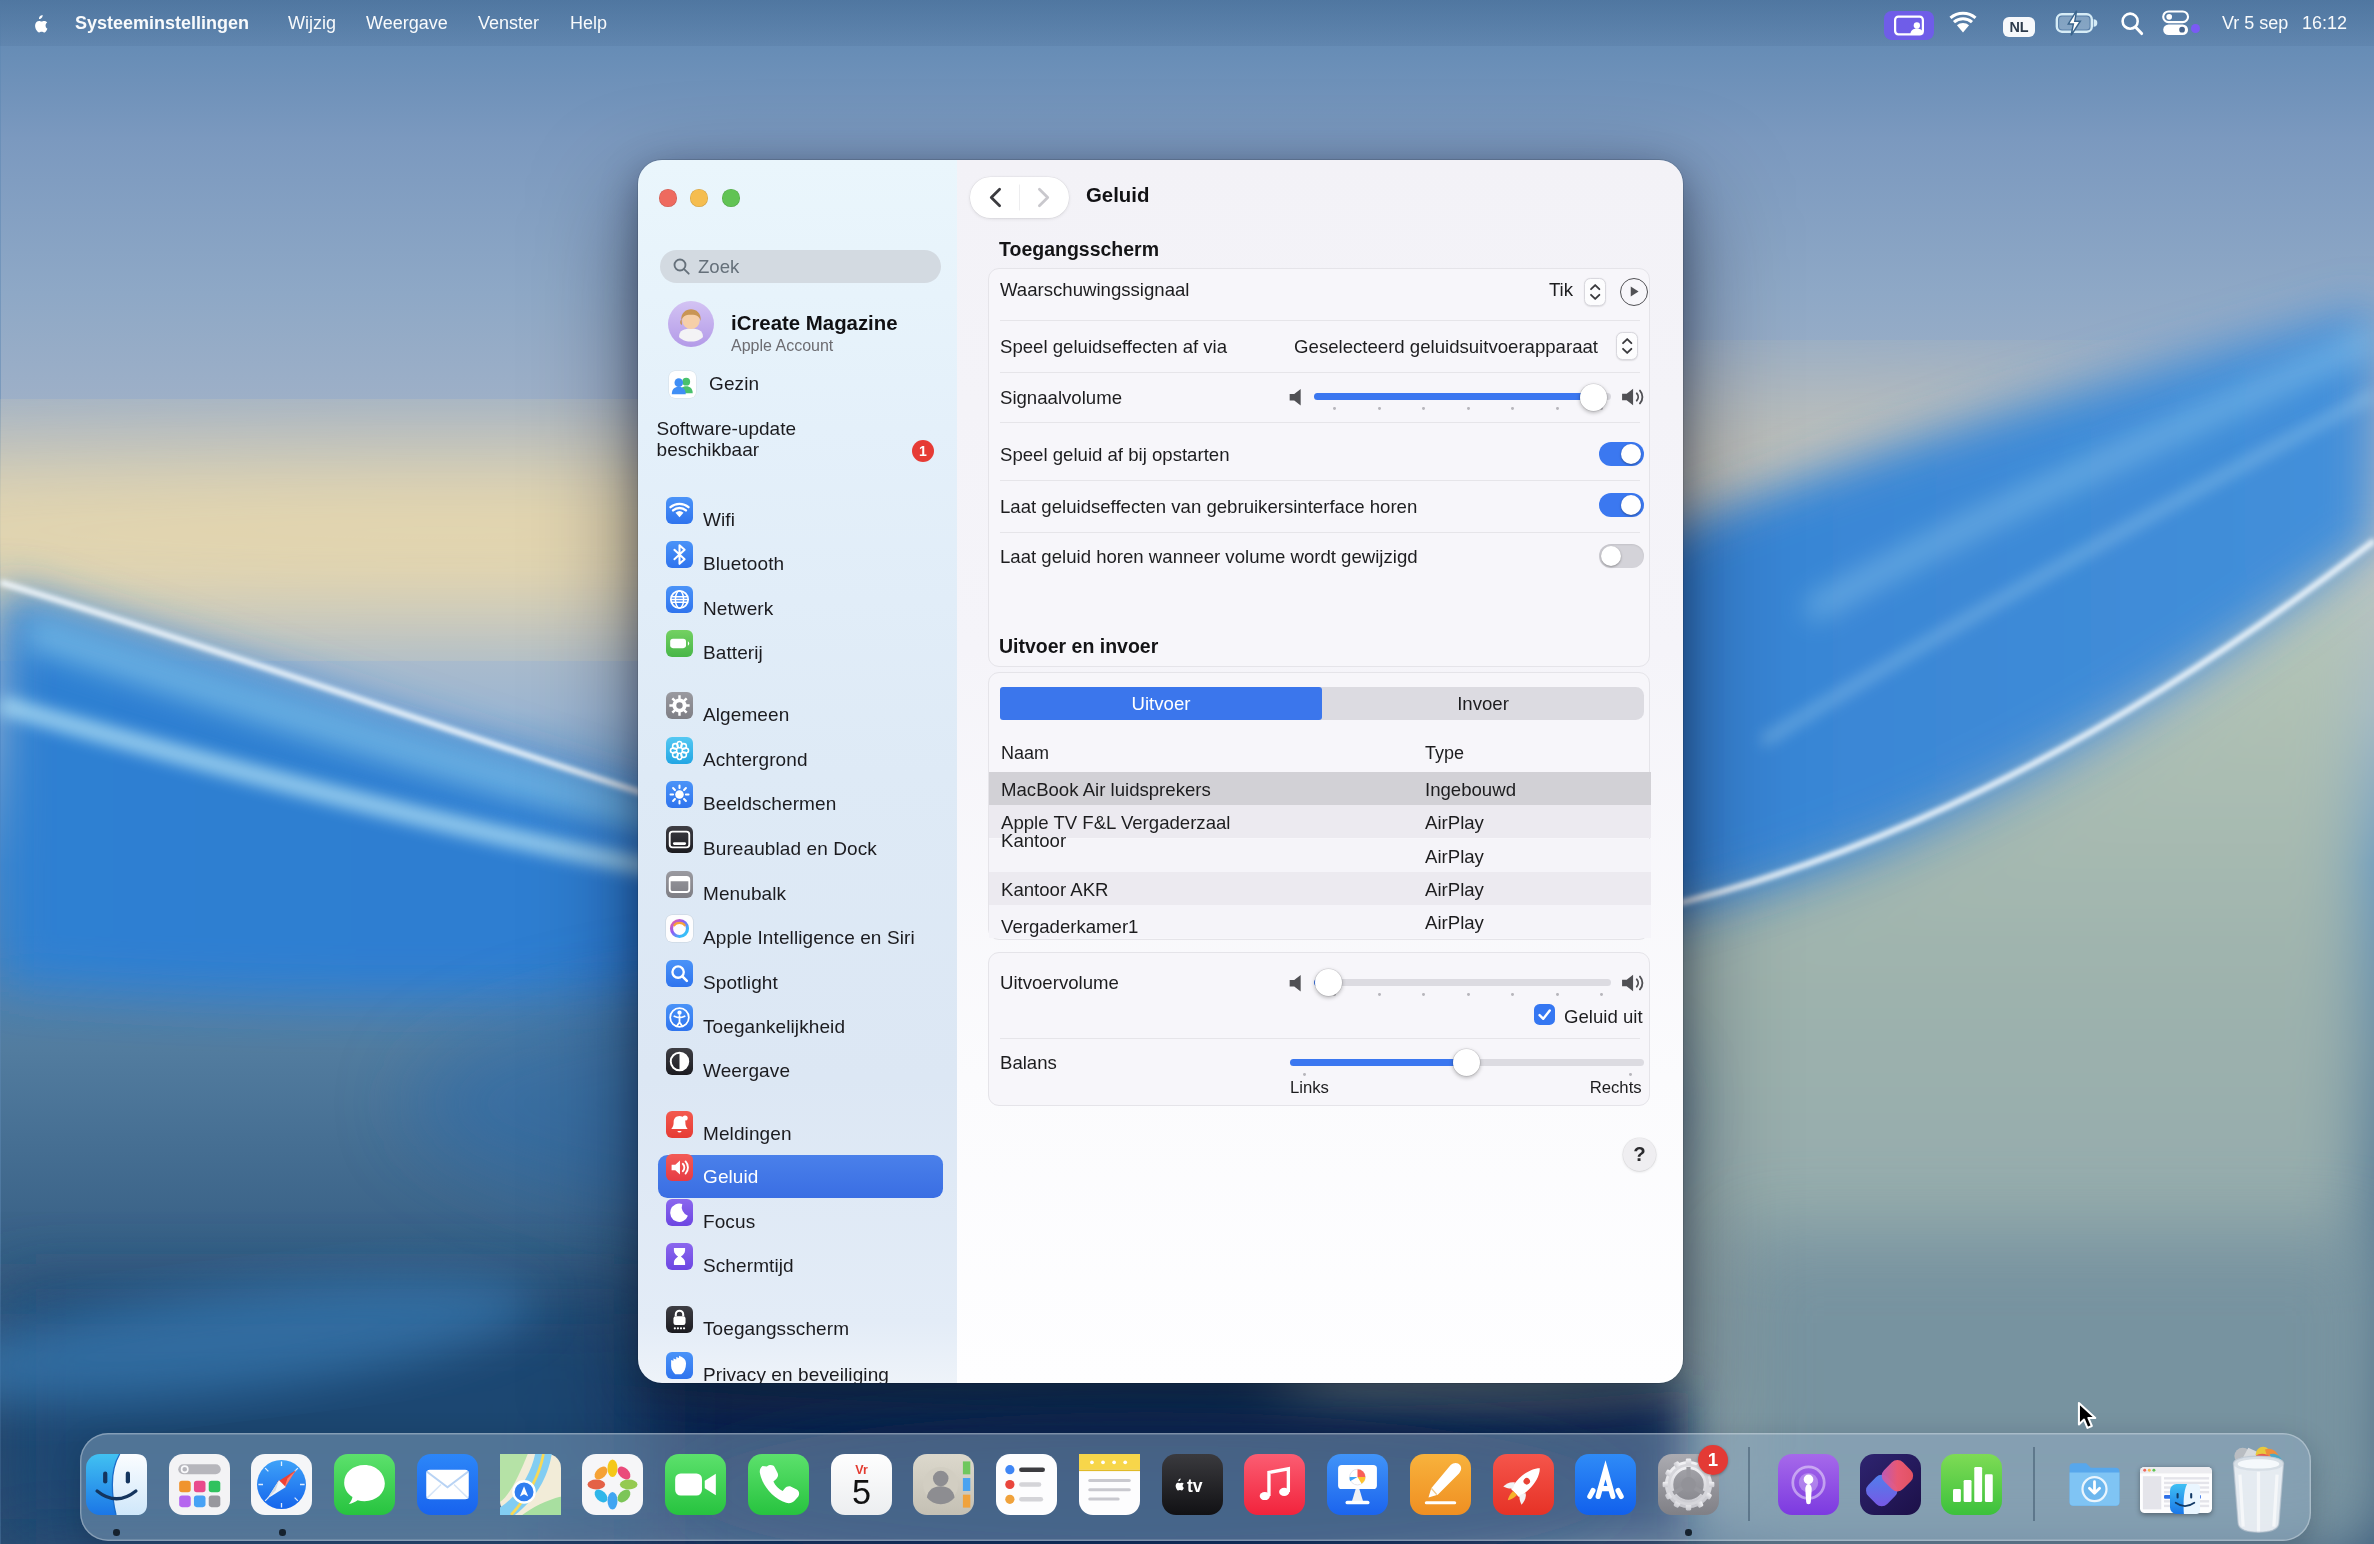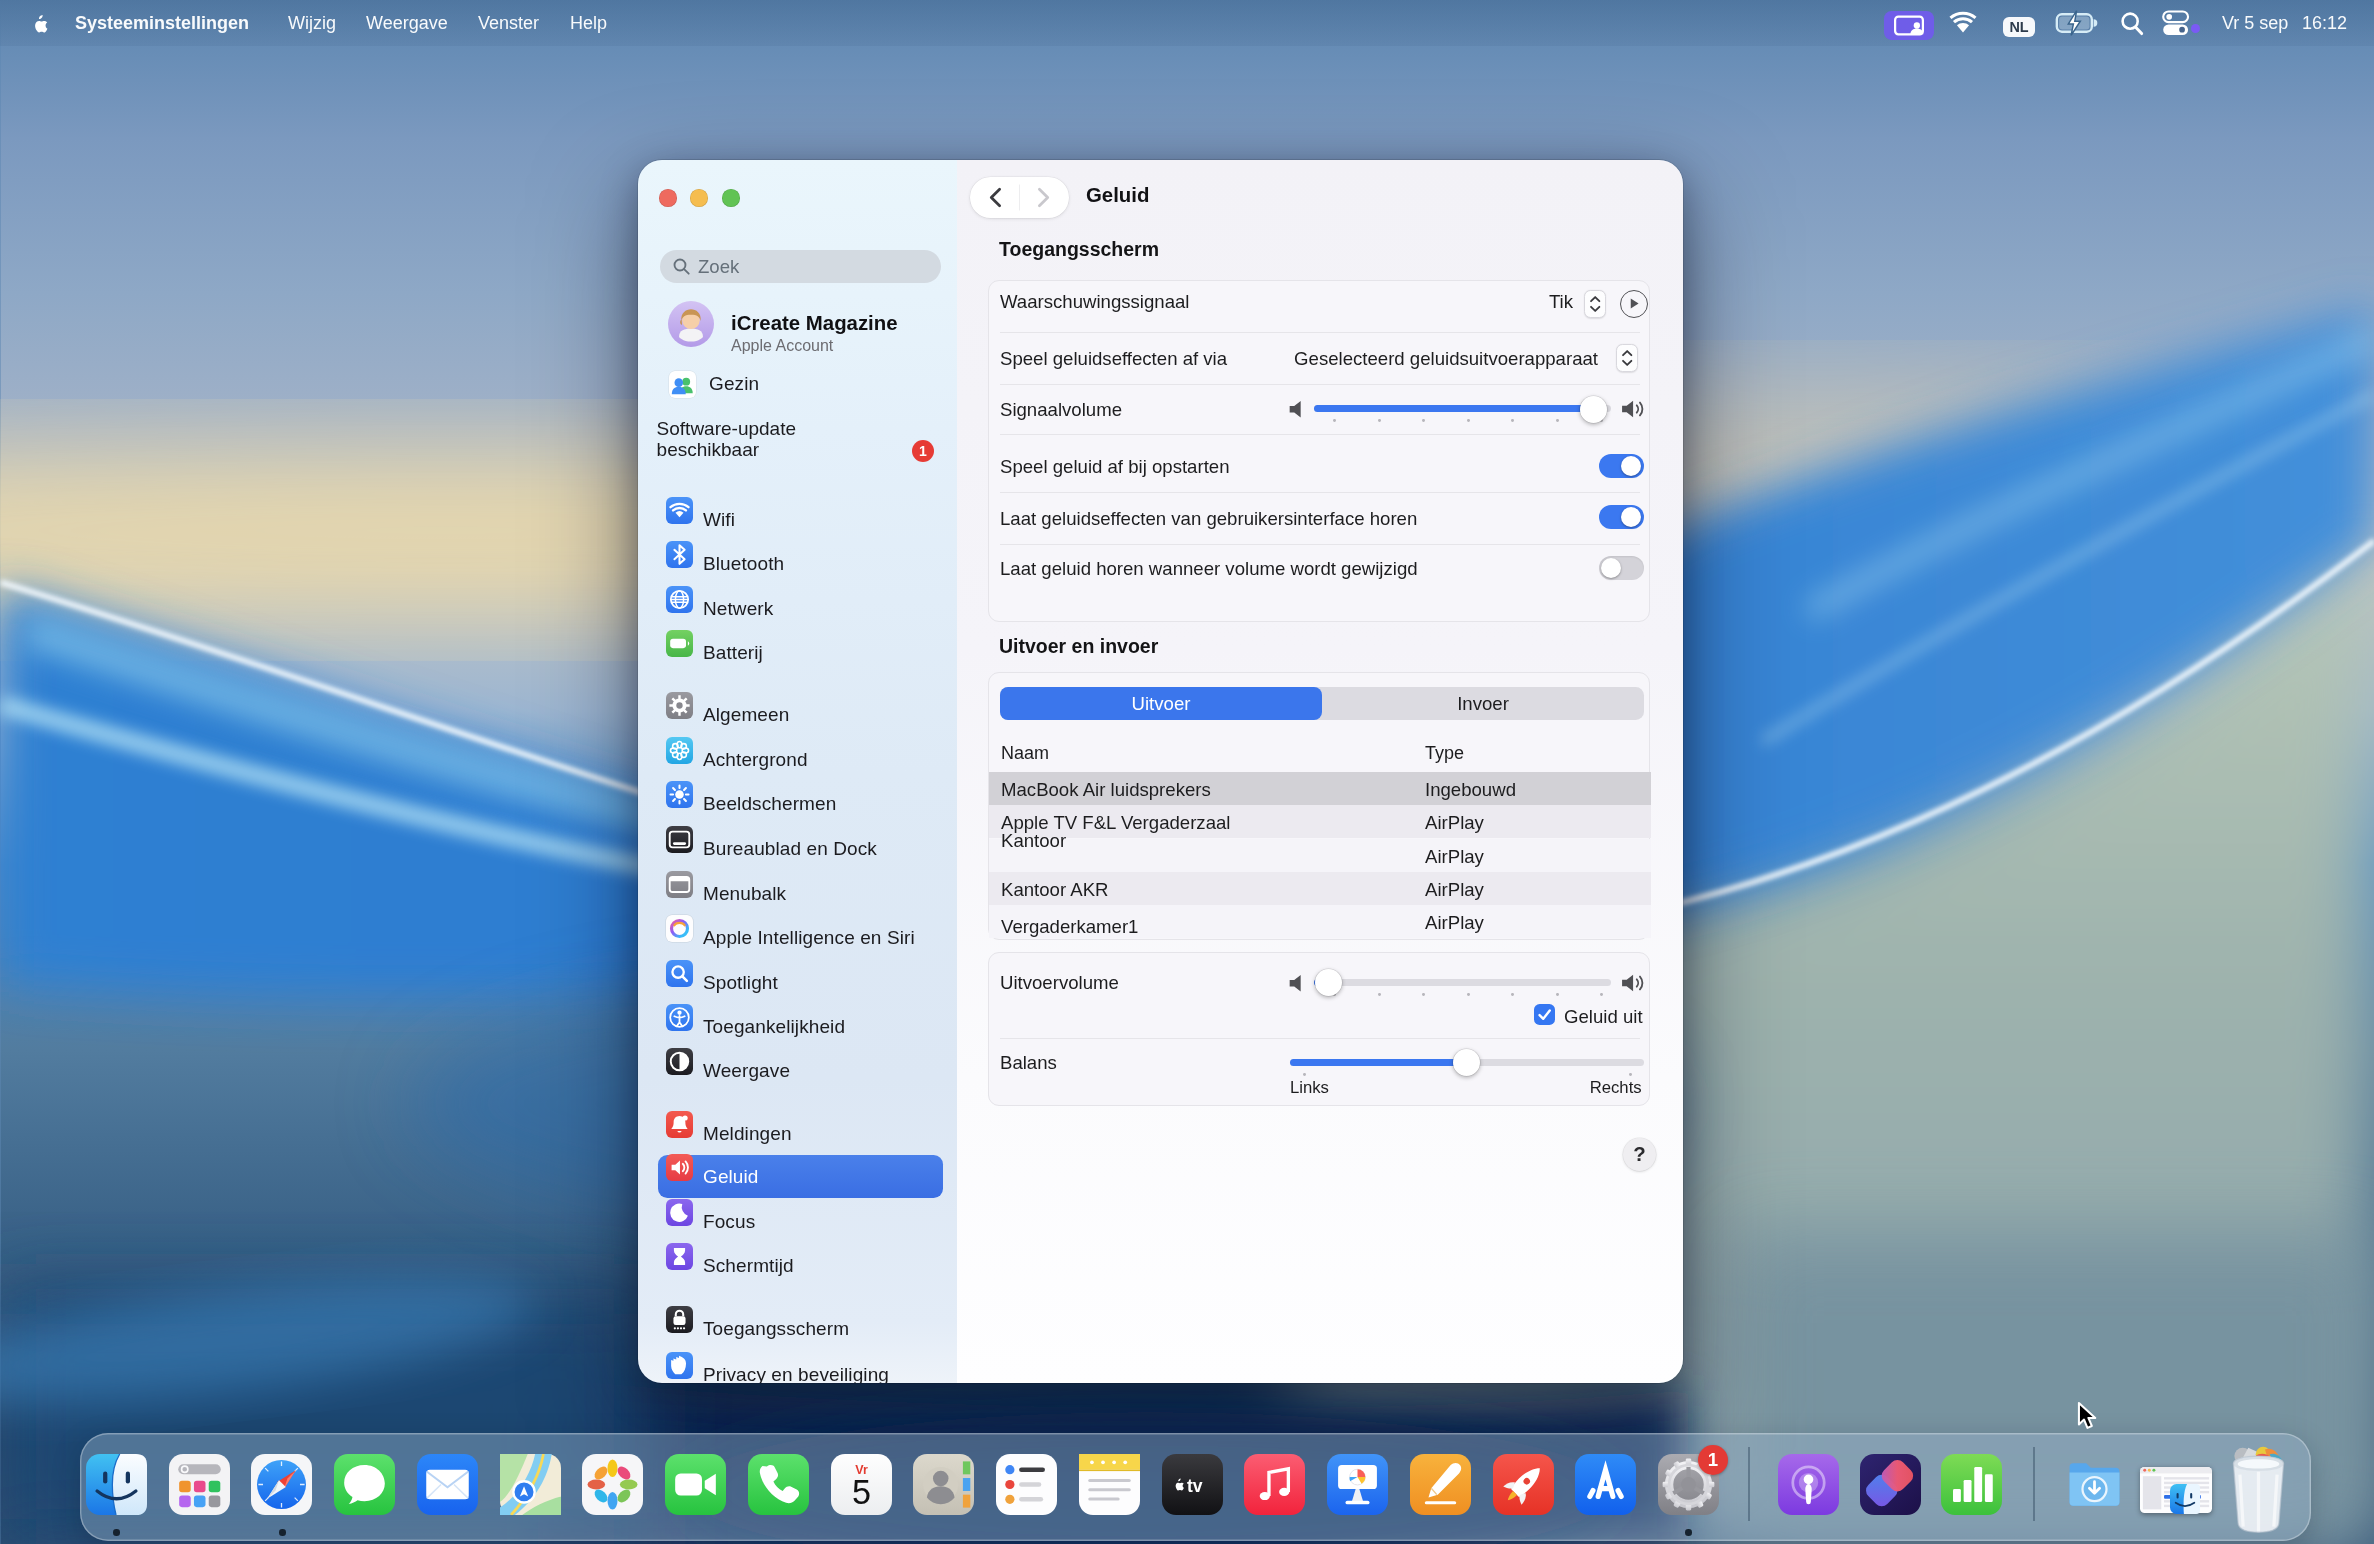--- a/index.html
+++ b/index.html
@@ -336,21 +336,21 @@
 <div id="content">
  <div style="position:absolute;left:13px;top:16.7px;width:99px;height:41px;background:#fff;border-radius:20.4px;box-shadow:0 0 0 0.5px rgba(0,0,0,.06),0 0.9px 3.7px rgba(0,0,0,.10)">
   <svg width="99" height="41" viewBox="0 0 107 44">
           <path d="M32 13 L23 22 L32 31" fill="none" stroke="#3c3c40" stroke-width="3" stroke-linecap="round" stroke-linejoin="round"></path>
           <path d="M75 13 L84 22 L75 31" fill="none" stroke="#c9c8cd" stroke-width="3" stroke-linecap="round" stroke-linejoin="round"></path>
           <rect x="53" y="8" width="1" height="28" fill="#ececee"></rect>
         </svg>
  </div>
  <div style="position:absolute;left:129px;top:24px;font-size:20.4px;font-weight:700;color:#111114">Geluid</div>
  <div class="h2" style="left:42px;top:78px">Toegangsscherm</div>
- <div class="grp" style="top:120px;height:342px">
+ <div class="grp" style="top:108px;height:399px">
   <div class="lbl" style="left:11px;top:10.2px">Waarschuwingssignaal</div>
   <div class="lbl" style="right:76px;top:10.2px">Tik</div>
   <div class="stp" style="left:595px;top:9.3px"><svg width="20.4" height="26" viewBox="0 0 22 28">
             <path d="M6.5 11 L11 6.5 L15.5 11 M6.5 17 L11 21.5 L15.5 17" fill="none" stroke="#3a3a3e" stroke-width="2" stroke-linecap="round" stroke-linejoin="round"></path>
           </svg></div>
   <div style="position:absolute;left:631px;top:9.3px;width:28px;height:28px;border-radius:50%;border:1.7px solid #515155"><svg width="25" height="25" viewBox="0 0 27 27">
             <path d="M10.5 8 L19 13.5 L10.5 19z" fill="#515155"></path>
           </svg></div>
   <div class="div" style="top:51px"></div>
   <div class="lbl" style="left:11px;top:67px">Speel geluidseffecten af via</div>
@@ -389,21 +389,21 @@
         </div>
   <div class="div" style="top:263px"></div>
   <div class="lbl" style="left:11px;top:277px">Laat geluid horen wanneer volume wordt gewijzigd</div>
   <div class="tgl tgloff" style="left:610px;top:275px">
           <div class="knob" style="left:1.9px"></div>
         </div>
  </div>
  <div class="h2" style="left:42px;top:475px">Uitvoer en invoer</div>
  <div class="grp" style="top:512px;height:268px">
   <div style="position:absolute;left:11px;top:14px;width:644px;height:33px;border-radius:8.3px;background:#dcdbe1"></div>
-  <div style="position:absolute;left:11px;top:14px;width:322px;height:33px;border-radius:8px;background:#3b76ec;color:#fff;font-size:18.6px;text-align:center;line-height:33px">Uitvoer</div>
+  <div style="position:absolute;left:11px;top:14px;width:322px;height:33px;border-radius:3px;background:#3b76ec;color:#fff;font-size:18.6px;text-align:center;line-height:33px">Uitvoer</div>
   <div style="position:absolute;left:333px;top:14px;width:322px;height:33px;font-size:18.6px;color:#1d1d1f;text-align:center;line-height:33px">Invoer</div>
   <div class="lbl" style="left:12px;top:70px;font-size:18px">Naam</div>
   <div class="lbl" style="left:436px;top:70px;font-size:18px">Type</div>
   <div style="position:absolute;left:0;top:99px;width:662px;height:33px;background:#d2d1d6"></div>
   <div style="position:absolute;left:0;top:132px;width:662px;height:33px;background:#eceaf0"></div>
   <div style="position:absolute;left:0;top:166px;width:662px;height:33px;background:#f5f4f9"></div>
   <div style="position:absolute;left:0;top:199px;width:662px;height:33px;background:#eceaf0"></div>
   <div style="position:absolute;left:0;top:232px;width:662px;height:33px;background:#f5f4f9"></div>
   <div class="lbl" style="left:12px;top:106px">MacBook Air luidsprekers</div>
         <div class="lbl" style="left:436px;top:106px">Ingebouwd</div>

